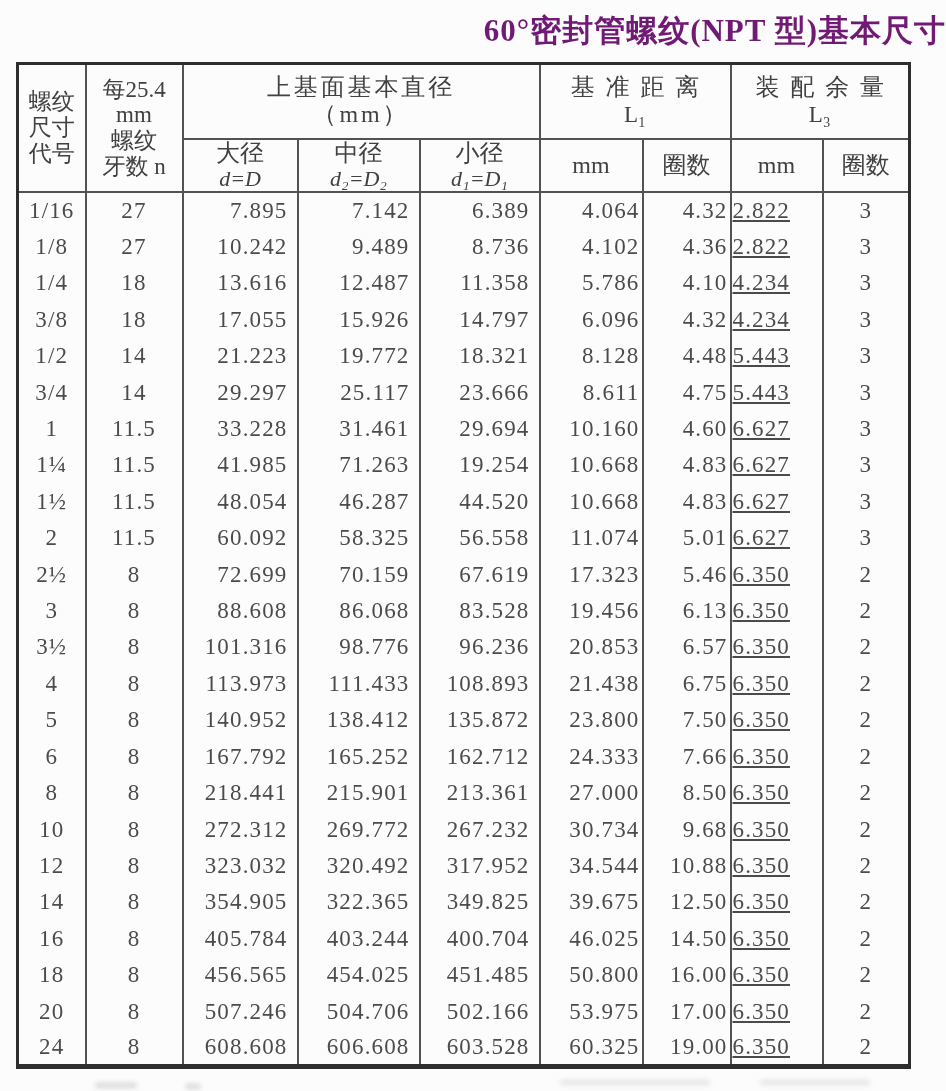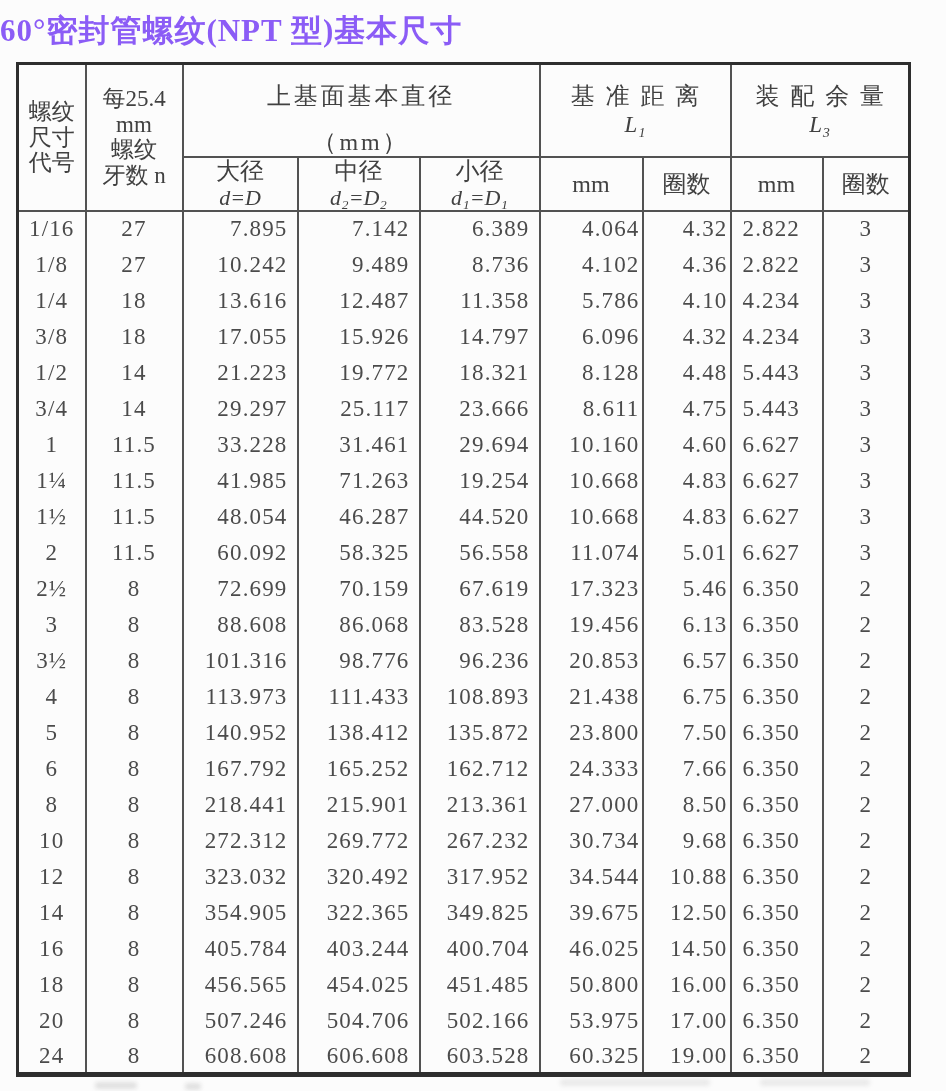--- a/index.html
+++ b/index.html
@@ -4,21 +4,21 @@
 <style>
   html,body{margin:0;padding:0;}
   body{
     width:946px;height:1091px;position:relative;overflow:hidden;
     background:#fcfcfc;
     font-family:"Liberation Serif","DejaVu Serif",serif;
     color:#474747;
   }
   .page-title{
     position:absolute;top:10px;left:0;width:946px;
-    text-align:left;font-size:31px;font-weight:bold;color:#8b5cf6;
+    text-align:right;font-size:31px;font-weight:bold;color:#701a75;
     letter-spacing:1px;margin:0;
   }
   table.npt{
     position:absolute;left:16px;top:62px;
     width:892px;height:1007px;
     border-collapse:collapse;table-layout:fixed;
     border:3px solid #2e2e2e;border-bottom-width:5px;
   }
   th,td{
     border-left:2px solid #525252;
@@ -30,29 +30,29 @@
     text-align:center;vertical-align:middle;
   }
   thead tr.h1{height:75px;}
   thead tr.h2{height:50px;}
   tbody tr{height:36px;}
   tbody td{
     font-size:23px;color:#4b4b4b;letter-spacing:0.05em;
     vertical-align:middle;
   }
   .multiline{white-space:pre-line;line-height:1.12;font-size:23px;}
-  .grp-title{letter-spacing:0.12em;line-height:1.15;margin-top:18px;}
+  .grp-title{letter-spacing:0.12em;line-height:1.15;}
   .grp-title-wide{letter-spacing:0.45em;text-indent:0.45em;line-height:1.15;font-family:Liberation Serif, serif;}
-  .grp-sym{font-style:italic;font-size:23px;line-height:1.2;}
+  .grp-sym{font-size:23px;line-height:1.2;}
   .sub-title{line-height:1.1;}
   .sub-formula{font-style:italic;font-size:22px;line-height:1.15;}
   .a-center{text-align:center;}
   .a-right{text-align:right;padding-right:9px;}
   .a-right-sm{text-align:right;padding-right:2px;}
-  .a-left{text-align:left;padding-left:11px;}
+  .a-left{text-align:left;padding-left:1px;text-decoration:underline;}
   
   .smudge{position:absolute;background:#9a9a9a;opacity:.28;filter:blur(2px);border-radius:3px;height:7px;}
   .s1{left:95px;top:1082px;width:42px;}
   .s2{left:185px;top:1083px;width:16px;}
   .s3{left:560px;top:1079px;width:150px;opacity:.18;}
   .s4{left:760px;top:1079px;width:110px;opacity:.18;}
 </style>
 </head>
 <body>
 

